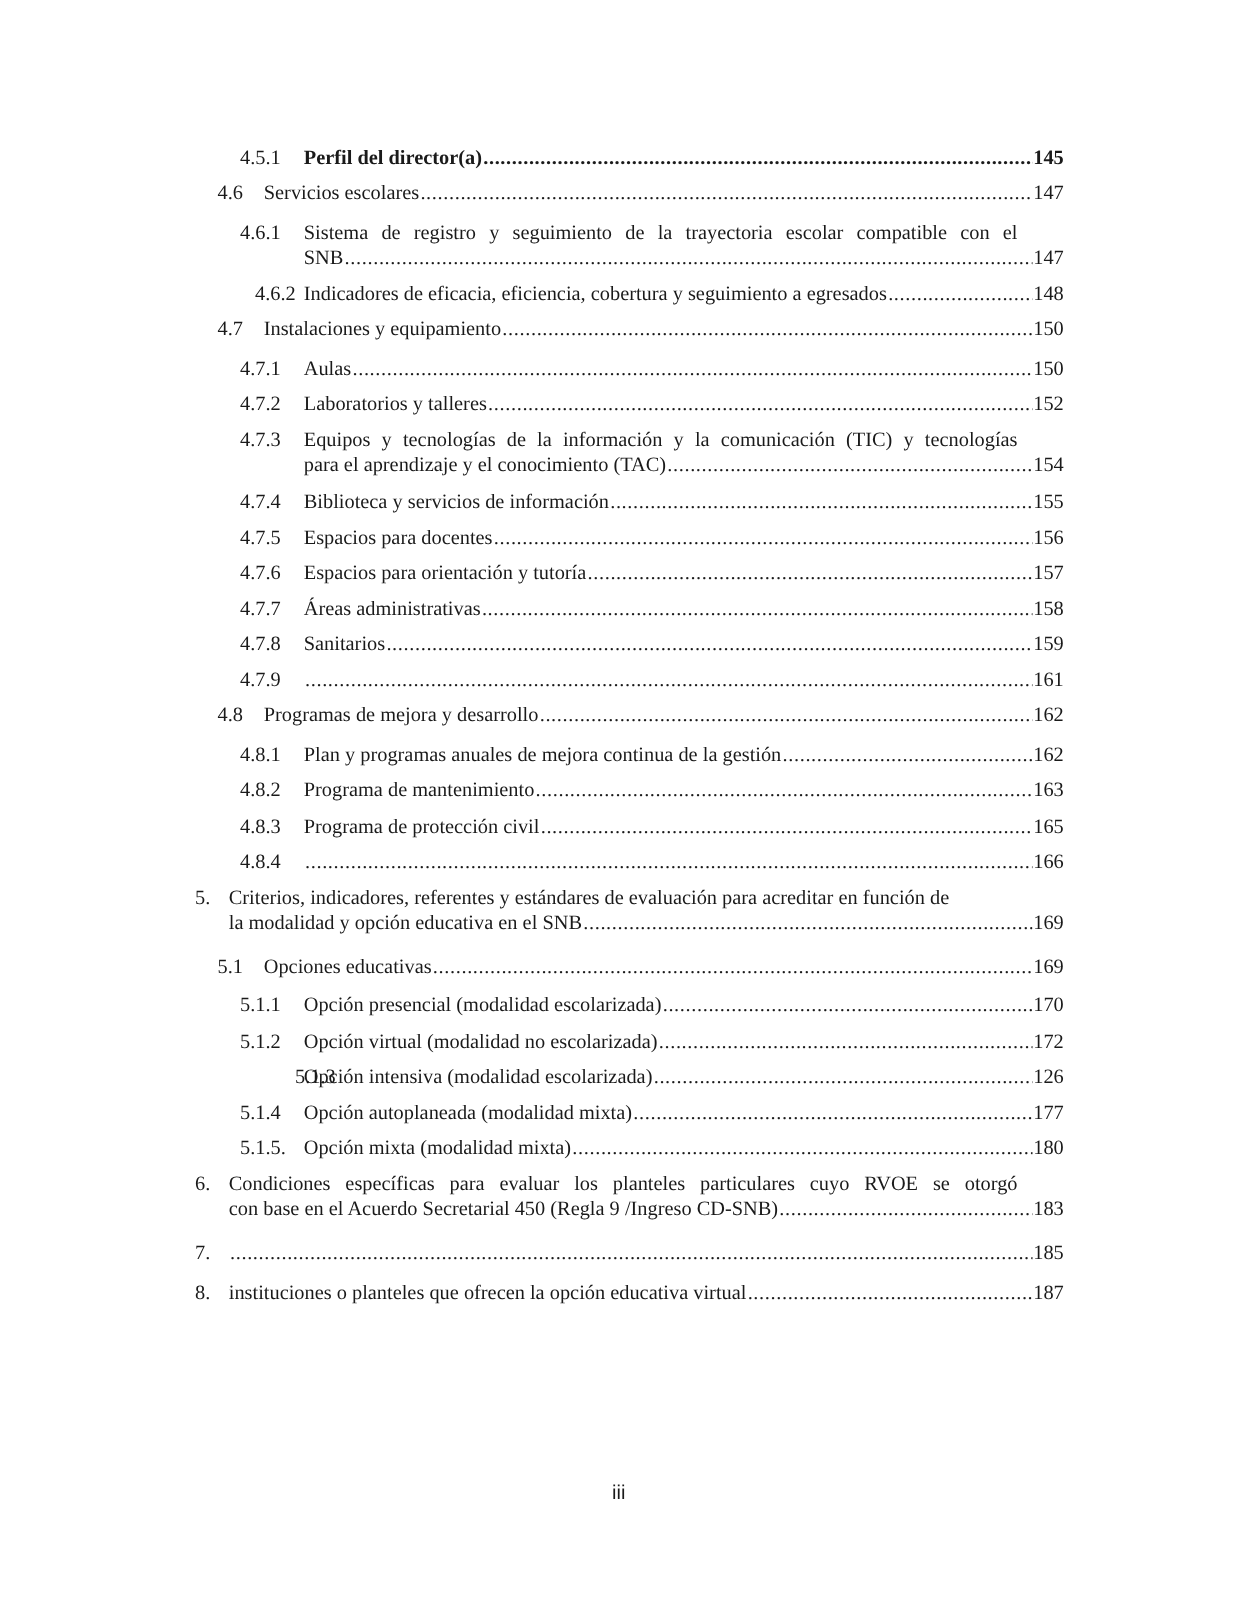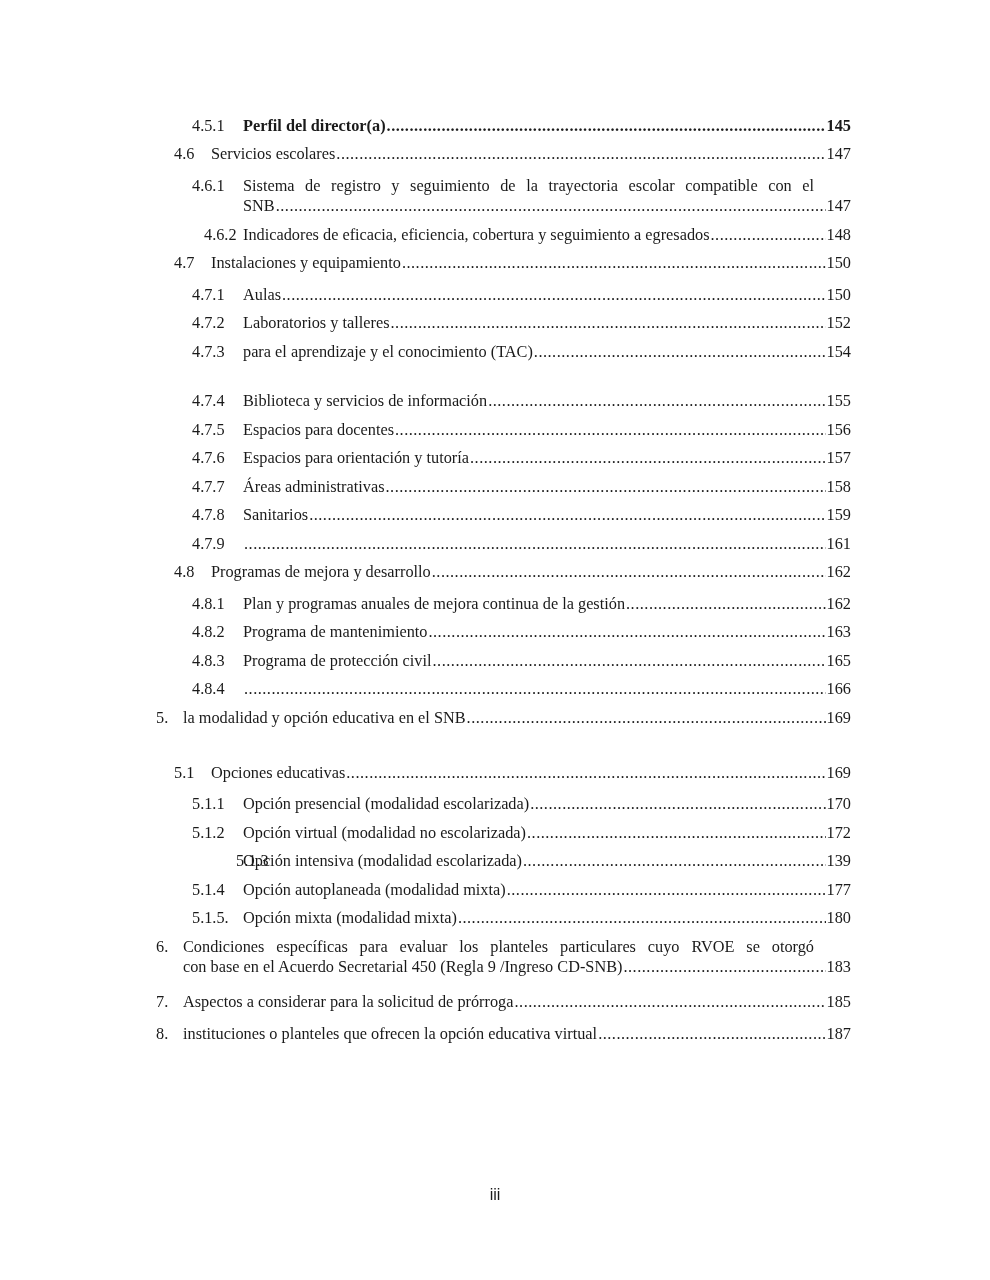--- a/index.html
+++ b/index.html
@@ -101,20 +101,21 @@
         <div class="last-line">
           <span class="t">Laboratorios y talleres</span>
           <span class="leader"></span>
           <span class="pg">152</span>
         </div>
       </div>
     </div>
     <div class="entry" style="top: 342px;">
       <span class="num" style="left: 192px;">4.7.3</span>
       <div class="body-text" style="left: 243px; width: 608px;">
+        <div class="line justify" style="width: 571px;">Equipos y tecnologías de la información y la comunicación (TIC) y tecnologías</div>
         <div class="last-line">
           <span class="t">para el aprendizaje y el conocimiento (TAC)</span>
           <span class="leader"></span>
           <span class="pg">154</span>
         </div>
       </div>
     </div>
     <div class="entry" style="top: 391px;">
       <span class="num" style="left: 192px;">4.7.4</span>
       <div class="body-text" style="left: 243px; width: 608px;">
@@ -219,20 +220,21 @@
       <div class="body-text" style="left: 243px; width: 608px;">
         <div class="last-line">
           <span class="leader"></span>
           <span class="pg">166</span>
         </div>
       </div>
     </div>
     <div class="entry" style="top: 708px;">
       <span class="num" style="left: 156px;">5.</span>
       <div class="body-text" style="left: 183px; width: 668px;">
+        <div class="line" style="width: 631px;">Criterios, indicadores, referentes y estándares de evaluación para acreditar en función de</div>
         <div class="last-line">
           <span class="t">la modalidad y opción educativa en el SNB</span>
           <span class="leader"></span>
           <span class="pg">169</span>
         </div>
       </div>
     </div>
     <div class="entry" style="top: 763px;">
       <span class="num" style="left: 174px;">5.1</span>
       <div class="body-text" style="left: 211px; width: 640px;">
@@ -262,21 +264,21 @@
           <span class="pg">172</span>
         </div>
       </div>
     </div>
     <div class="entry" style="top: 851px;">
       <span class="num" style="left: 192px; margin-left: 44px;">5.1.3</span>
       <div class="body-text" style="left: 243px; width: 608px;">
         <div class="last-line">
           <span class="t">Opción intensiva (modalidad escolarizada)</span>
           <span class="leader"></span>
-          <span class="pg">139</span>
+          <span class="pg">126</span>
         </div>
       </div>
     </div>
     <div class="entry" style="top: 880px;">
       <span class="num" style="left: 192px;">5.1.4</span>
       <div class="body-text" style="left: 243px; width: 608px;">
         <div class="last-line">
           <span class="t">Opción autoplaneada (modalidad mixta)</span>
           <span class="leader"></span>
           <span class="pg">177</span>
@@ -301,21 +303,20 @@
           <span class="t">con base en el Acuerdo Secretarial 450 (Regla 9 /Ingreso CD-SNB)</span>
           <span class="leader"></span>
           <span class="pg">183</span>
         </div>
       </div>
     </div>
     <div class="entry" style="top: 992px;">
       <span class="num" style="left: 156px;">7.</span>
       <div class="body-text" style="left: 183px; width: 668px;">
         <div class="last-line">
-          <span class="t">Aspectos a considerar para la solicitud de prórroga</span>
           <span class="leader"></span>
           <span class="pg">185</span>
         </div>
       </div>
     </div>
     <div class="entry" style="top: 1024px;">
       <span class="num" style="left: 156px;">8.</span>
       <div class="body-text" style="left: 183px; width: 668px;">
         <div class="last-line">
           <span class="t">instituciones o planteles que ofrecen la opción educativa virtual</span>

